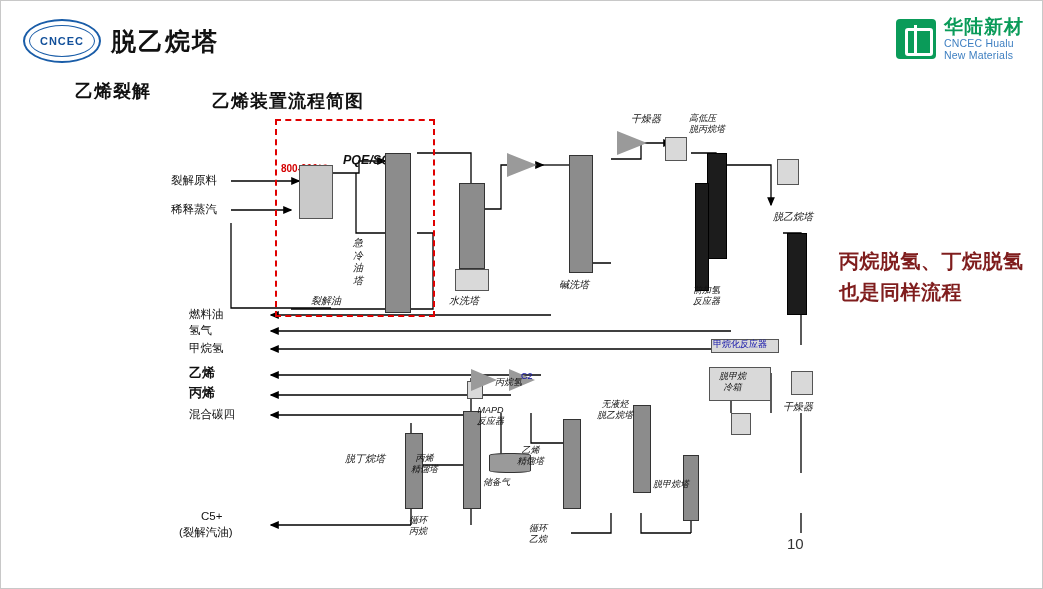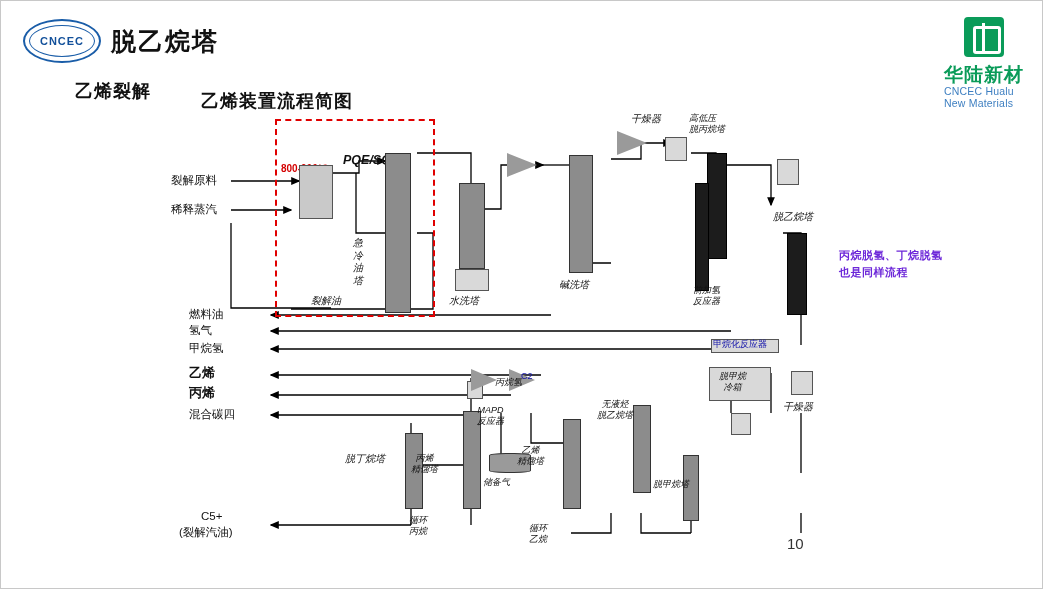--- a/index.html
+++ b/index.html
@@ -61,21 +61,20 @@
     letter-spacing: 2px;
   }
 
   .hdr-right {
     position: absolute;
     right: 18px;
     top: 16px;
     display: flex;
     align-items: center;
     gap: 8px;
-    flex-direction: column;
   }
   .hualu-mark {
     width: 40px; height: 40px;
     background: #0a9b59;
     border-radius: 4px;
     position: relative;
   }
   .hualu-mark:before {
     content: "";
     position: absolute;
@@ -110,37 +109,38 @@
     position: absolute;
     left: 74px;
     top: 78px;
     font-size: 18px;
     font-weight: bold;
     color: #111;
     letter-spacing: 1px;
   }
   .diagram-title {
     position: absolute;
-    left: 200px;
+    left: 211px;
     top: 88px;
     font-size: 18px;
     font-weight: bold;
     color: #111;
     letter-spacing: 1px;
   }
   .side-note {
     position: absolute;
     left: 838px;
     top: 246px;
     width: 190px;
-    font-size: 11px;
-    font-weight: bold;
-    color: #6d28d9;
+    font-size: 20px;
+    font-weight: bold;
+    color: #7f1d1d;
     line-height: 1.55;
     letter-spacing: .5px;
+    font-family: Liberation Mono, monospace;
   }
   .page-num {
     position: absolute;
     left: 786px;
     top: 534px;
     font-size: 15px;
     color: #333;
   }
 
   

